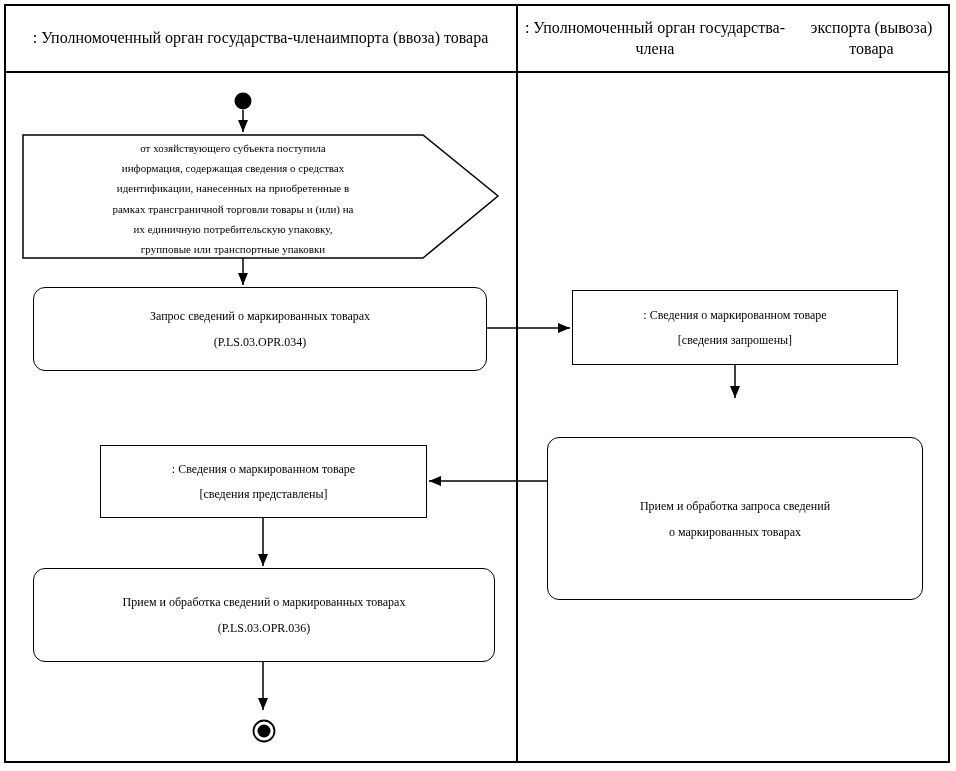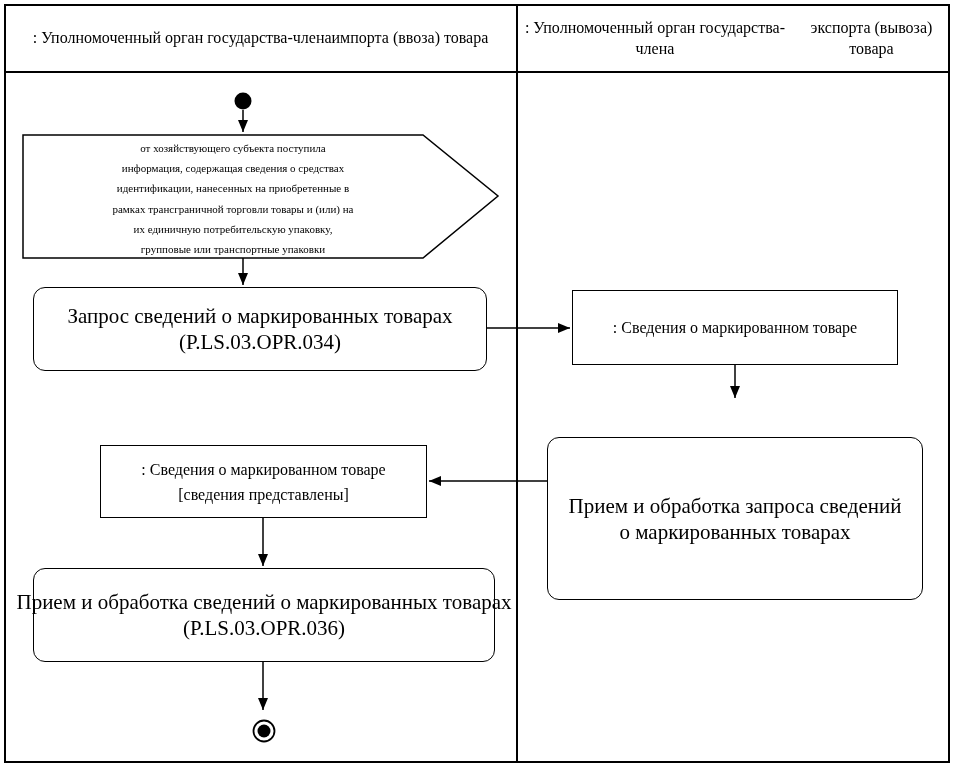--- a/index.html
+++ b/index.html
@@ -46,33 +46,33 @@
   }
   .action-node {
     position: absolute;
     border: 1.5px solid #000000;
     border-radius: 12px;
     box-sizing: border-box;
     background: #ffffff;
     display: flex; flex-direction: column;
     align-items: center; justify-content: center;
     text-align: center;
-    font-size: 21px; line-height: 26px;
+    font-size: 12px; line-height: 26px;
     z-index: 2;
     white-space: nowrap;
   }
   .object-node {
     position: absolute;
     border: 1.5px solid #000000;
     box-sizing: border-box;
     background: #ffffff;
     display: flex; flex-direction: column;
     align-items: center; justify-content: center;
     text-align: center;
-    font-size: 16px; line-height: 25px;
+    font-size: 12px; line-height: 25px;
     z-index: 2;
     white-space: nowrap;
   }
   .box034 { left: 33px;  top: 287px; width: 454px; height: 84px; }
   .obj-req { left: 572px; top: 290px; width: 326px; height: 75px; }
   .box035 { left: 547px; top: 400px; width: 376px; height: 163px; margin-top: 37px; }
   .obj-prov { left: 100px; top: 445px; width: 327px; height: 73px; }
   .box036 { left: 33px;  top: 568px; width: 462px; height: 94px; }
 </style>
 </head>
@@ -129,20 +129,21 @@
     <div class="node-text">групповые или транспортные упаковки</div>
   </div>
 
   <div class="action-node box034">
     <span class="node-text">Запрос сведений о маркированных товарах</span>
     <span class="node-text">(P.LS.03.OPR.034)</span>
   </div>
 
   <div class="object-node obj-req">
     <span class="node-text">: Сведения о маркированном товаре</span>
+    <span class="node-text">[сведения запрошены]</span>
   </div>
 
   <div class="action-node box035">
     <span class="node-text">Прием и обработка запроса сведений</span>
     <span class="node-text">о маркированных товарах</span>
   </div>
 
   <div class="object-node obj-prov">
     <span class="node-text">: Сведения о маркированном товаре</span>
     <span class="node-text">[сведения представлены]</span>

